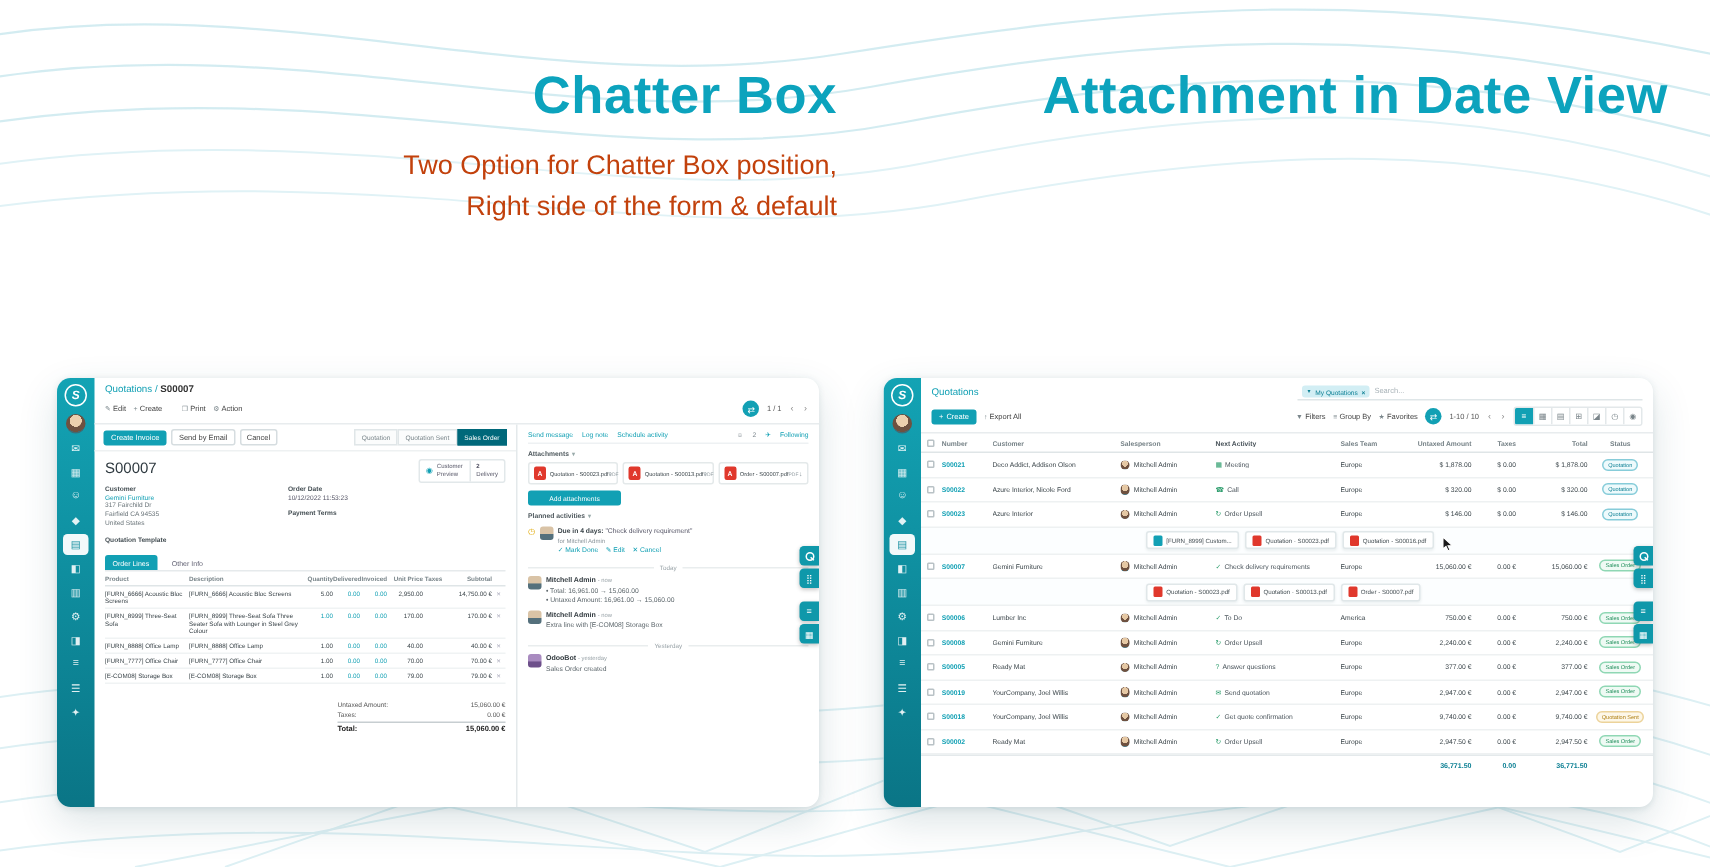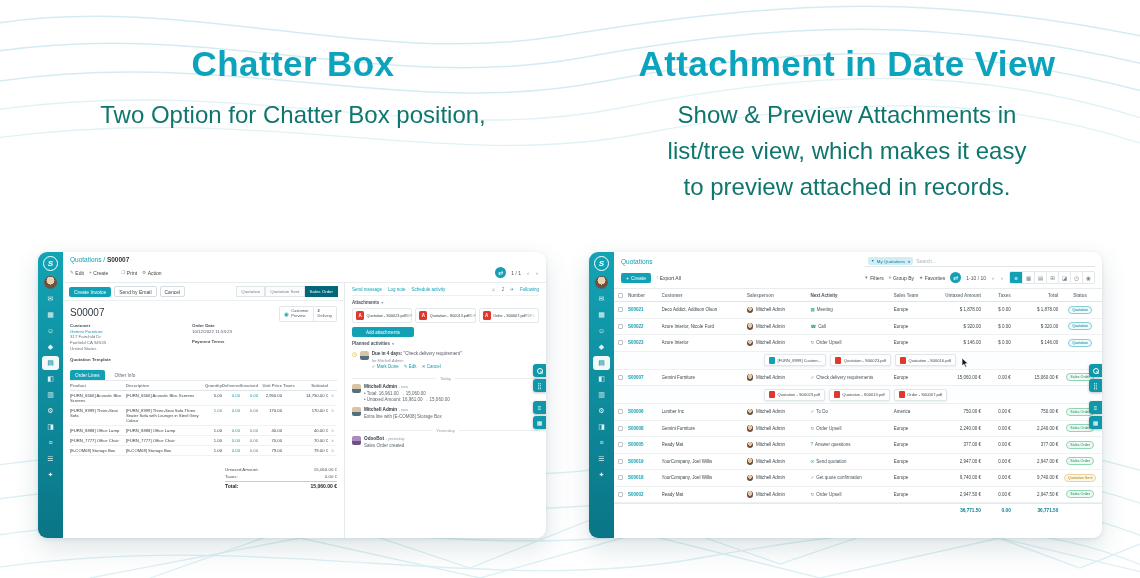--- a/index.html
+++ b/index.html
@@ -1,25 +1,25 @@
 <!DOCTYPE html>
 <html><head>
 <meta charset="utf-8">
 <style>
 *{margin:0;padding:0;box-sizing:border-box}
 html,body{width:1140px;height:578px;overflow:hidden}
 body{position:relative;background:#fff;font-family:"Liberation Sans",sans-serif;color:#222}
 i{font-style:normal}u{text-decoration:none}
 .bgwaves{position:absolute;left:0;top:0;z-index:0}
 
-.feature{position:absolute;top:44px;text-align:center;z-index:2}
+.feature{position:absolute;top:44px;text-align:right;z-index:2}
 .f-left{left:28px;width:530px}
 .f-right{left:582px;width:530px}
 .f-title{font-size:35px;font-weight:800;color:#0ca3bd;letter-spacing:.4px;font-family:"Liberation Sans",sans-serif}
-.f-sub{margin-top:13px;font-size:24px;line-height:1.5;color:#0f766e}
+.f-sub{margin-top:13px;font-size:18px;line-height:1.5;color:#c2410c}
 
 .window{position:absolute;top:252px;height:286px;background:#fff;border-radius:9px;box-shadow:0 10px 26px rgba(40,90,100,.16),0 1px 4px rgba(40,90,100,.12);display:flex;overflow:hidden;z-index:3}
 .win-left{left:38px;width:508px}
 .win-right{left:589px;width:513px}
 .sidebar{width:25px;flex:none;background:linear-gradient(180deg,#13a3b4,#0a7586);display:flex;flex-direction:column;align-items:center;padding:4px 0 2px;gap:2.5px}
 .logo{width:15px;height:15px;border:1.3px solid #fff;border-radius:50%;color:#fff;font-size:8px;font-weight:bold;font-style:italic;display:flex;align-items:center;justify-content:center;flex:none}
 .s-avatar{width:13px;height:13px;border-radius:50%;flex:none;margin:2px 0 1px;background:radial-gradient(circle at 50% 35%,#ecd0ae 0 37%,#6e5140 38% 68%,#3e6b75 69%)}
 .s-ic{width:17px;height:13.5px;display:flex;align-items:center;justify-content:center;color:rgba(255,255,255,.88);font-size:7px;border-radius:3px;flex:none}
 .s-ic.active{background:rgba(255,255,255,.95);color:#0d8a9c}
 .main{flex:1;display:flex;flex-direction:column;min-width:0;position:relative}
@@ -164,30 +164,25 @@
     <path d="M-20,570 C260,526 480,598 700,558 S 1040,518 1160,573"></path>
     <polyline points="150,578 320,518 470,568 620,508 780,564 930,513 1080,568 1150,540"></polyline>
     <polyline points="90,578 300,538 480,578 640,533 820,578 1000,538 1150,574"></polyline>
   </g>
 </svg>
 
 <div class="feature f-left">
   <h1 class="f-title">Chatter Box</h1>
   <p class="f-sub">
     <span>Two Option for Chatter Box position,</span><br>
-    <br>
+    <span>Right side of the form &amp; default</span><br>
   </p>
 </div>
 <div class="feature f-right">
   <h1 class="f-title">Attachment in Date View</h1>
-  <p class="f-sub">
-    <span>Show &amp; Preview Attachments in</span><br>
-    <span>list/tree view, which makes it easy</span><br>
-    <span>to preview attached in records.</span>
-  </p>
 </div>
 
 <div class="window win-left">
   <div class="sidebar">
     <div class="logo">S</div>
     <div class="s-avatar"></div>
     <span class="s-ic">✉</span>
     <span class="s-ic">▦</span>
     <span class="s-ic">☺</span>
     <span class="s-ic">◆</span>

